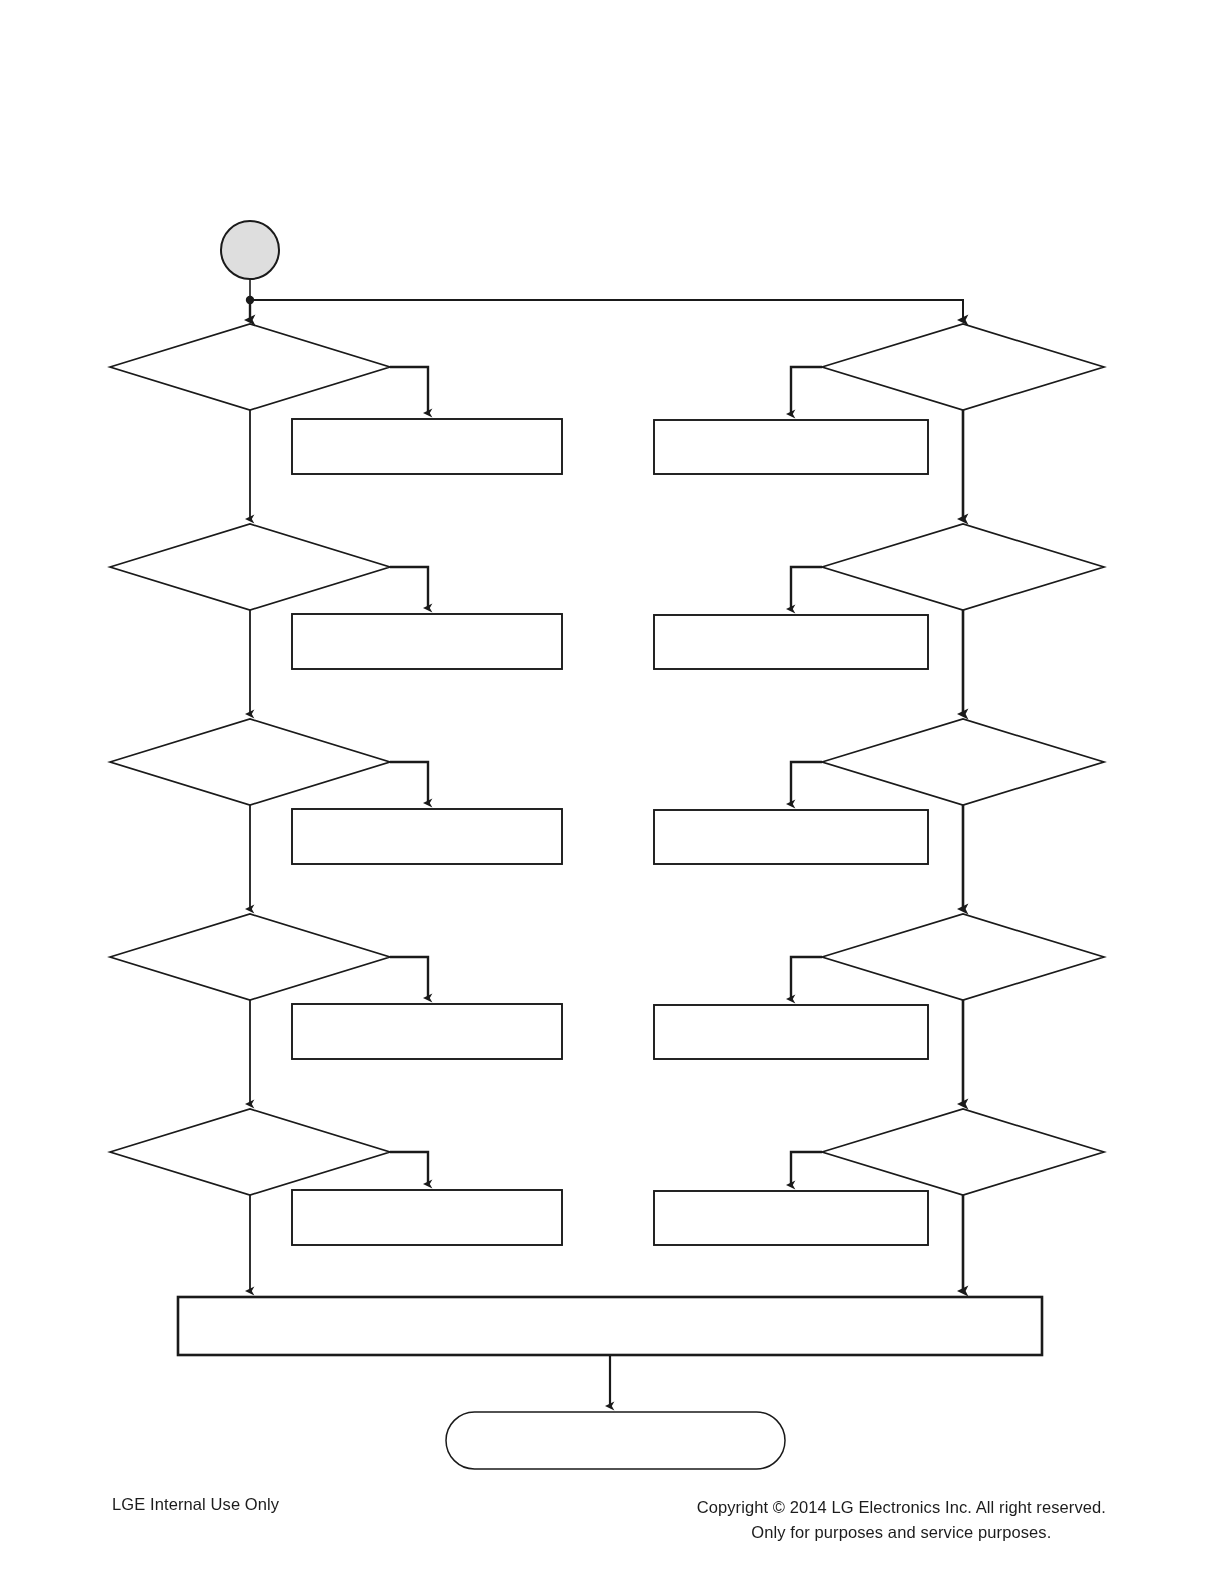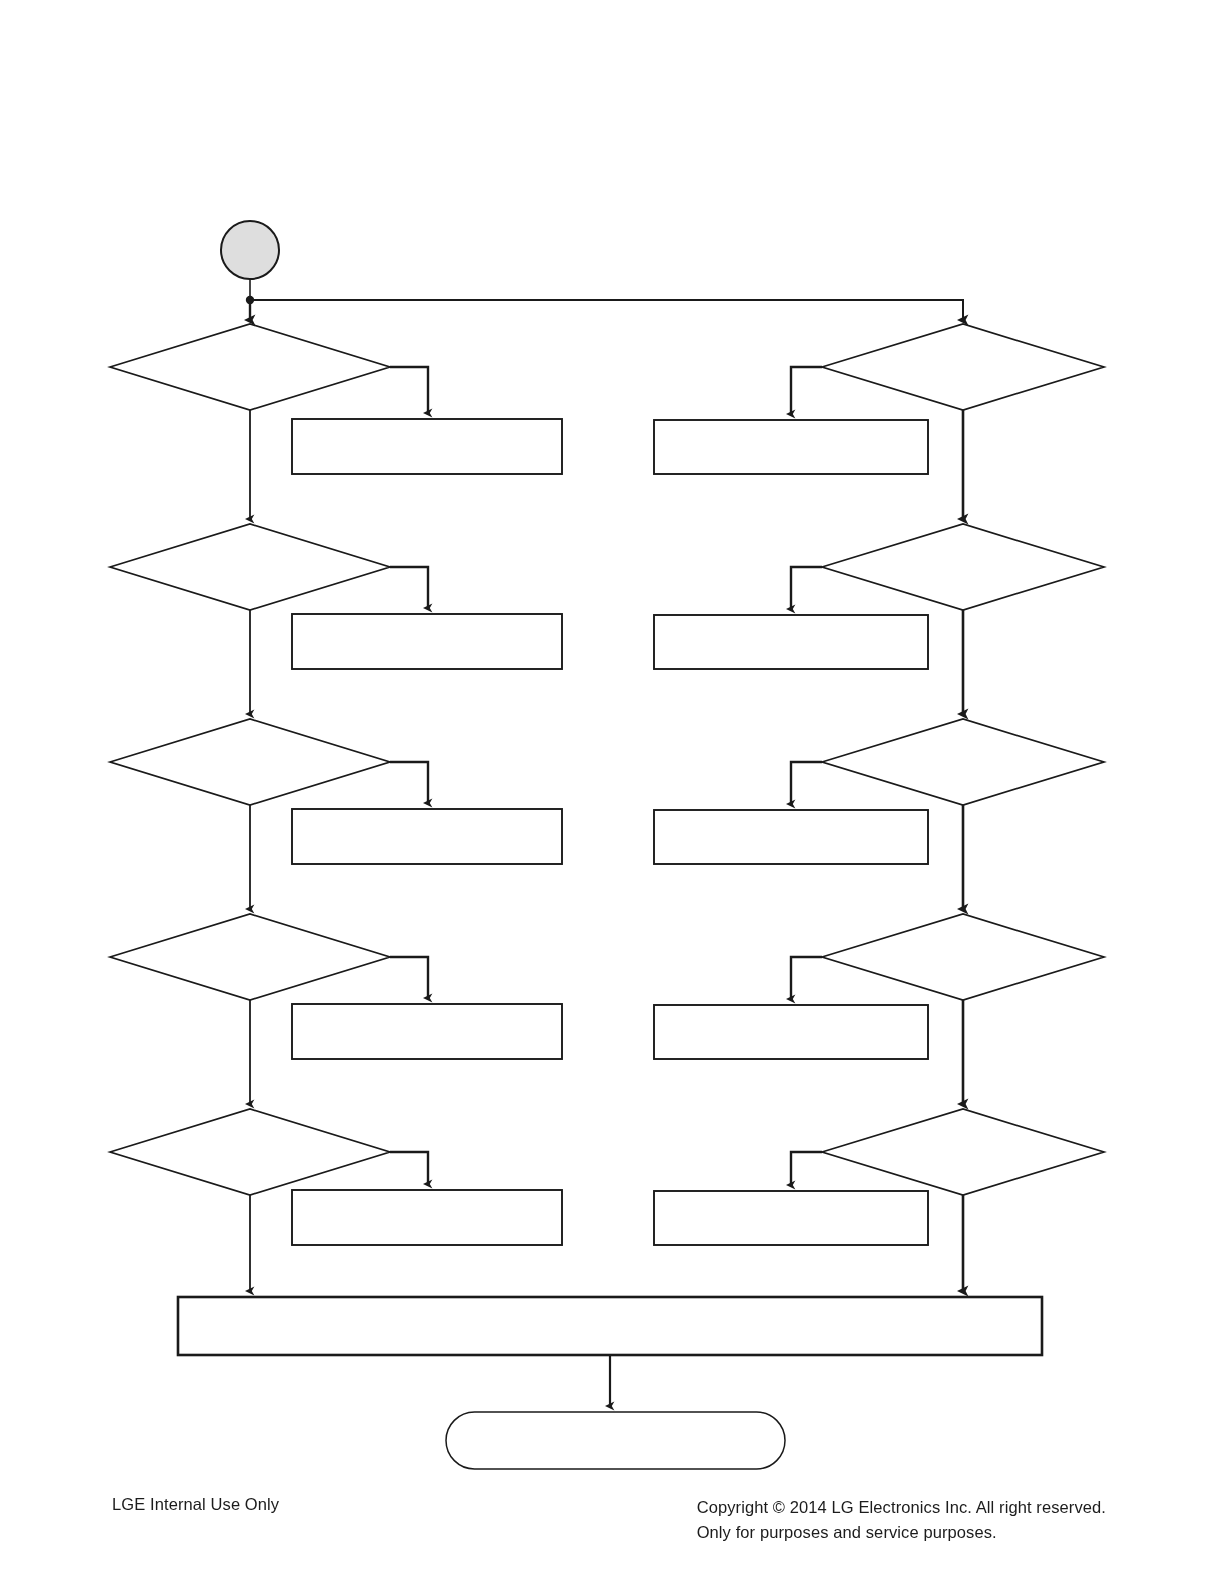--- a/index.html
+++ b/index.html
@@ -40,21 +40,21 @@
     top: 0px;
     font-size: 16.5px;
     color: #1c1c1c;
     letter-spacing: 0.1px;
     white-space: nowrap;
   }
   .footer-right {
     position: absolute;
     right: 118px;
     top: 0px;
-    text-align: left;
+    text-align: center;
     font-size: 16.5px;
     color: #1c1c1c;
     letter-spacing: 0.1px;
     line-height: 25px;
     white-space: nowrap;
   }
   .footer-right div { display: block; }
 </style>
 </head>
 <body>

